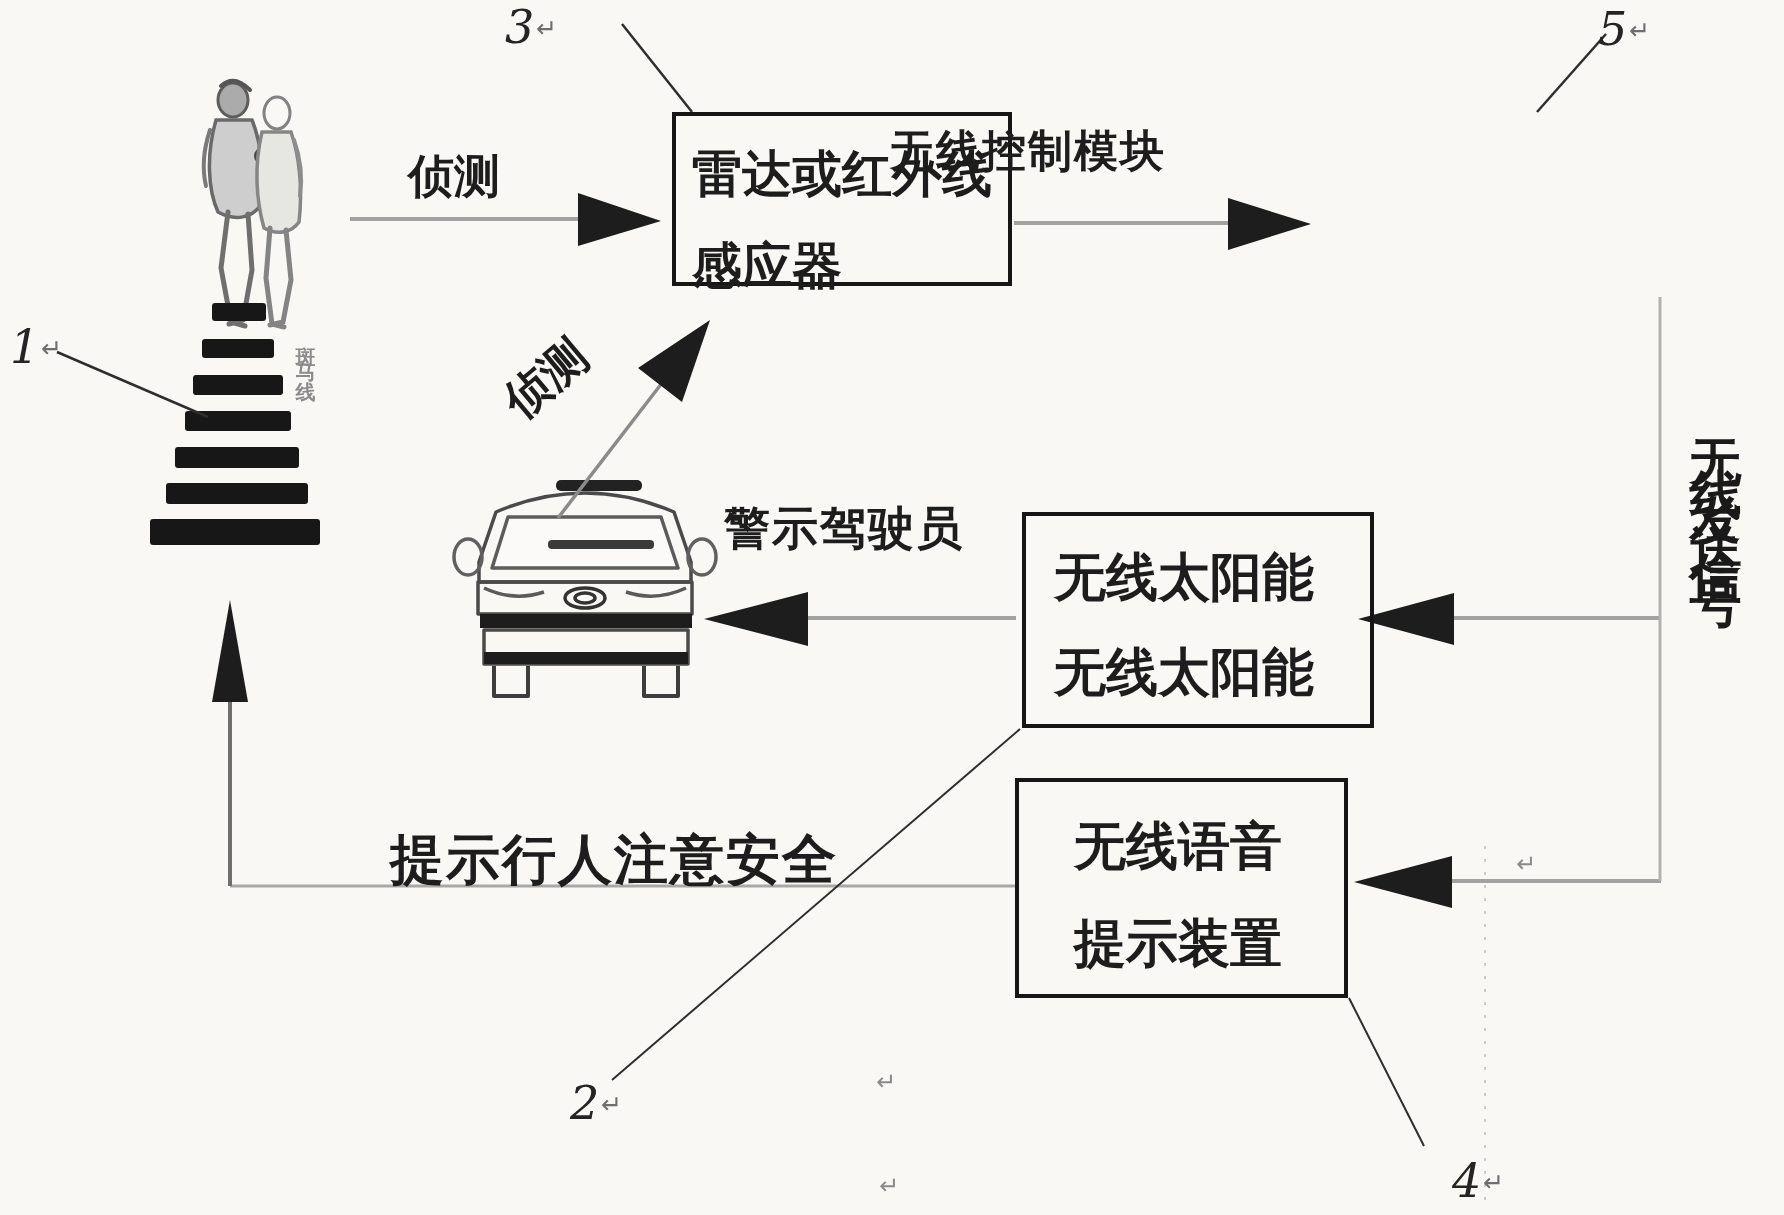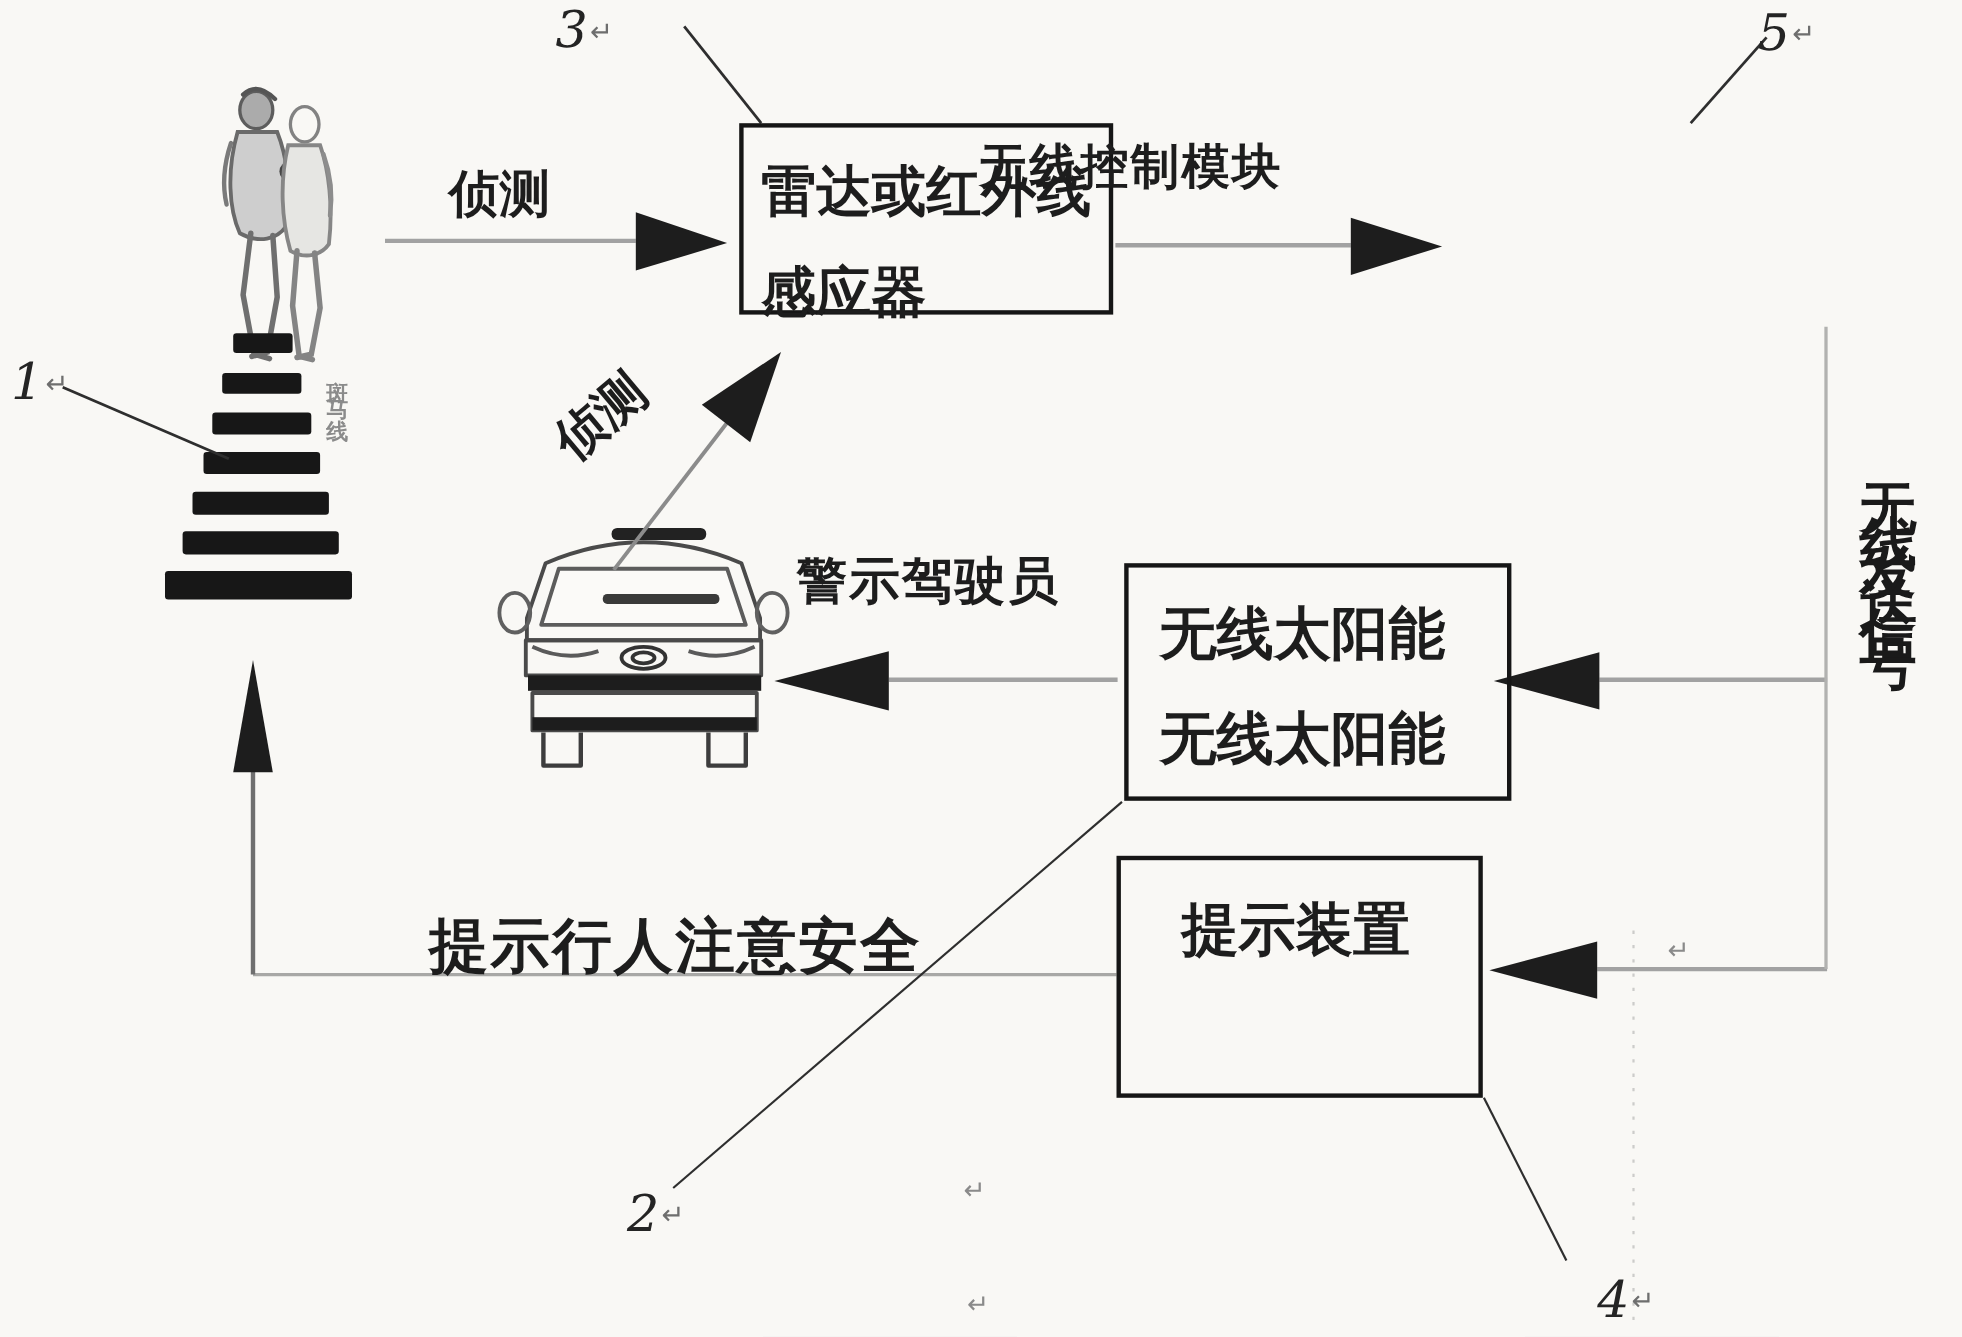--- a/index.html
+++ b/index.html
@@ -117,20 +117,21 @@
     <div class="bline">感应器</div>
   </div>
 
 
   <div class="box" style="left:1022px;top:512px;width:352px;height:216px;padding:14px 0 0 28px;font-size:52px;line-height:95px;">
     <div class="bline">无线太阳能</div>
     <div class="bline">无线太阳能</div>
   </div>
 
   <div class="box" style="left:1015px;top:778px;width:333px;height:220px;padding:16px 0 0 55px;font-size:52px;line-height:97px;">
+    <div class="bline">无线语音</div>
     <div class="bline">提示装置</div>
   </div>
 
   <div class="txt cn" style="left:408px;top:146px;font-size:46px;">侦测</div>
 
   <div class="txt cn" style="left:890px;top:122px;font-size:44px;letter-spacing:2px;">无线控制模块</div>
 
   <div class="txt cn" style="left:724px;top:498px;font-size:46px;letter-spacing:2px;">警示驾驶员</div>
 
   <div class="txt cn" style="left:390px;top:788px;font-size:54px;font-weight:700;letter-spacing:2px;margin-top:36px;">提示行人注意安全</div>

